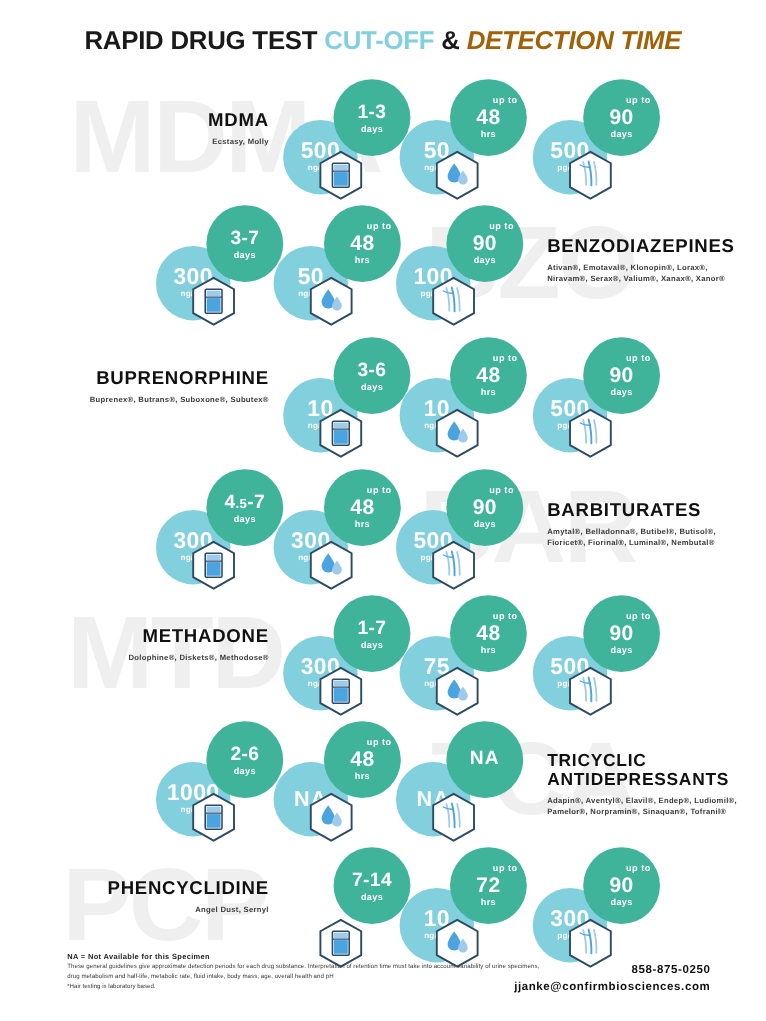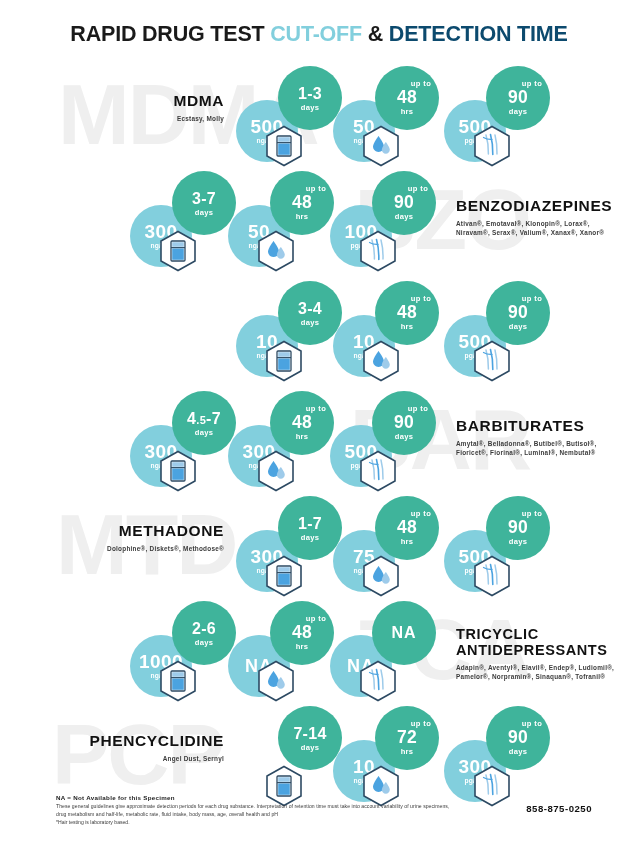--- a/index.html
+++ b/index.html
@@ -13,21 +13,21 @@
 
   
   #header{
     position:absolute;left:0;top:22px;width:638px;
     text-align:center;
     font-size:21.5px;font-weight:bold;letter-spacing:-0.2px;
     white-space:nowrap;
   }
   #header .blk{color:#1a1a1a;}
   #header .lightblue{color:#82cfdd;}
-  #header .green{color:#0c4a6e;}
+  #header .green{color:#a16207;font-style:italic;}
 
   
   .row{position:absolute;left:0;width:638px;height:110px;}
 
   .watermark{
     position:absolute;top:0;
     font-size:86px;font-weight:bold;color:#efefef;
     letter-spacing:-2px;line-height:104px;
     user-select:none;white-space:nowrap;
   }
@@ -213,27 +213,31 @@
         <div class="hexicon"><svg width="44" height="44" viewBox="0 0 44 44">
             <polygon points="22,2.5 39,12 39,32 22,41.5 5,32 5,12" fill="#ffffff" stroke="#2d4a63" stroke-width="1.6"></polygon>
             <path d="M16 11 C17.8 17 18.6 23 18.4 30" stroke="#9ecbea" stroke-width="1.5" fill="none" stroke-linecap="round"></path>
             <path d="M20.5 10.5 C22.3 17 23 23 22.8 30.5" stroke="#4ba3e0" stroke-width="1.6" fill="none" stroke-linecap="round"></path>
             <path d="M25 11 C26.6 17.2 27.2 23 27 30" stroke="#9ecbea" stroke-width="1.5" fill="none" stroke-linecap="round"></path>
             <path d="M13.5 13.5 C16 15 19 15.6 22 15.4" stroke="#4ba3e0" stroke-width="1.2" fill="none" stroke-linecap="round"></path>
           </svg></div>
       </div>
     </div>
     <div class="row" style="top: 277px;">
+      <div class="namewrap rightal" style="left: 40px; width: 184px;">
+        <div class="drugname">BUPRENORPHINE</div>
+        <div class="brands">Buprenex®, Butrans®, Suboxone®, Subutex®</div>
+      </div>
       <div class="group" style="left: 236px;">
         <div class="circ cut">
           <div class="big">10</div>
           <div class="unit">ng/mL</div>
         </div>
         <div class="circ det">
-          <div class="big range">3-4</div>
+          <div class="big range">3-6</div>
           <div class="post">days</div>
         </div>
         <div class="hexicon"><svg width="44" height="44" viewBox="0 0 44 44">
             <polygon points="22,2.5 39,12 39,32 22,41.5 5,32 5,12" fill="#ffffff" stroke="#2d4a63" stroke-width="1.6"></polygon>
             <rect x="15" y="12" width="14" height="20" rx="1" fill="#ffffff" stroke="#2d4a63" stroke-width="1.3"></rect>
             <rect x="16.2" y="13.2" width="11.6" height="4.6" fill="#9ecbea"></rect>
             <rect x="16.2" y="19.4" width="11.6" height="11.4" fill="#4ba3e0"></rect>
             <line x1="15" y1="18.6" x2="29" y2="18.6" stroke="#2d4a63" stroke-width="1.1"></line>
           </svg></div>
       </div>
@@ -497,14 +501,15 @@
       </div>
     </div>
   </div>
 
 <div id="footer">
   <div class="fnote-strong">NA = Not Available for this Specimen</div>
   <div class="fnote">These general guidelines give approximate detection periods for each drug substance. Interpretation of retention time must take into account variability of urine specimens, drug metabolism and half-life, metabolic rate, fluid intake, body mass, age, overall health and pH</div>
   <div class="fnote2">*Hair testing is laboratory based.</div>
   <div class="contact">
     <div>858-875-0250</div>
+    <div>jjanke@confirmbiosciences.com</div>
   </div>
 </div>
 
 </body></html>

